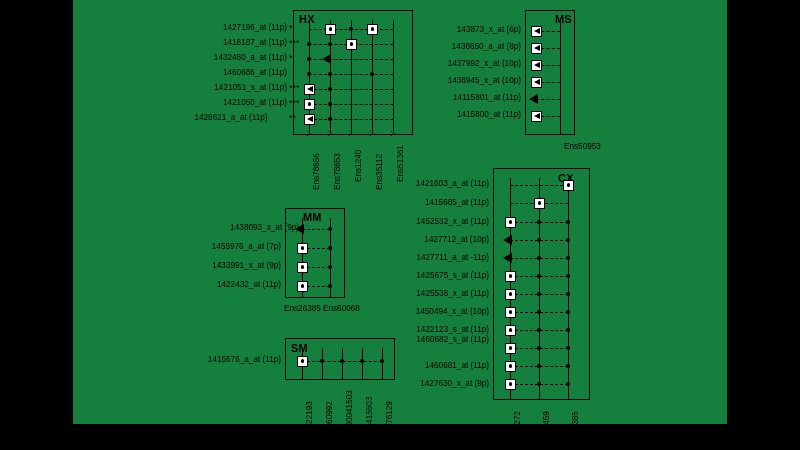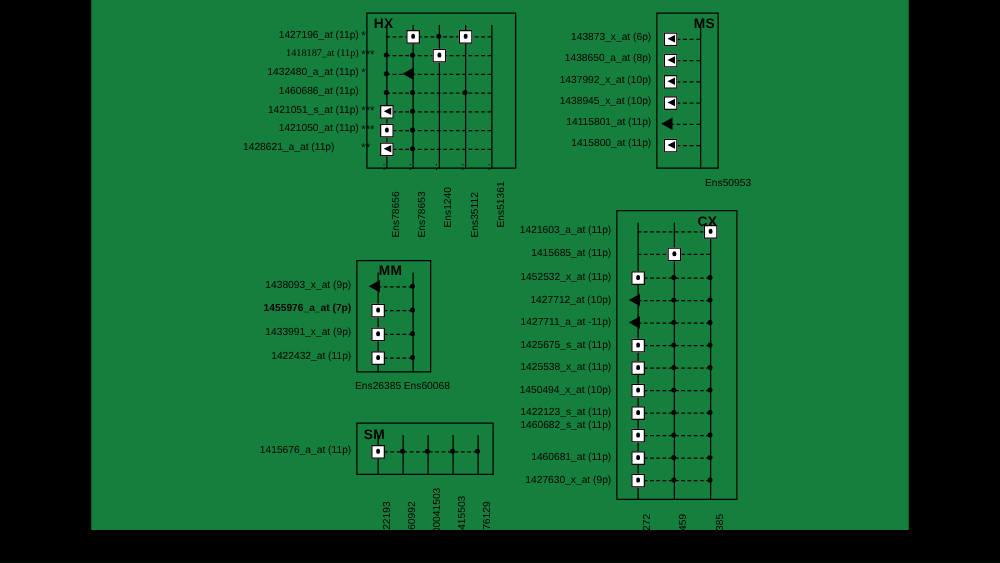--- a/index.html
+++ b/index.html
@@ -125,21 +125,21 @@
 <body>
 
 <div id="stage">
   <div id="canvas">
 
     <div class="blk" style="left:220px;top:10px;width:120px;height:125px;"></div>
     <div class="blk-label" style="left:226px;top:14px;">HX</div>
 
     <div class="rowlabel" style="left:110px;top:24px;width:104px;">1427196_at (11p)</div>
     <div class="star" style="left:216px;top:24px;">*</div>
-    <div class="rowlabel" style="left:110px;top:39px;width:104px;font-family:Liberation Serif, serif;">1418187_at (11p)</div>
+    <div class="rowlabel" style="left:110px;top:39px;width:104px;">1418187_at (11p)</div>
     <div class="star" style="left:216px;top:39px;">***</div>
     <div class="rowlabel" style="left:104px;top:54px;width:110px;">1432480_a_at (11p)</div>
     <div class="star" style="left:216px;top:54px;">*</div>
     <div class="rowlabel" style="left:110px;top:69px;width:104px;">1460686_at (11p)</div>
     <div class="rowlabel" style="left:104px;top:84px;width:110px;">1421051_s_at (11p)</div>
     <div class="star" style="left:216px;top:84px;">***</div>
     <div class="rowlabel" style="left:110px;top:99px;width:104px;">1421050_at (11p)</div>
     <div class="star" style="left:216px;top:99px;">***</div>
     <div class="rowlabel" style="left:102px;top:114px;width:112px;text-align:center;">1428621_a_at (11p)</div>
     <div class="star" style="left:216px;top:114px;">**</div>
@@ -319,22 +319,22 @@
     <div class="node dot" style="left:464px;top:382px;"></div>
     <div class="node dot" style="left:493px;top:382px;"></div>
 
     <div class="collabel" style="left:441px;top:448px;">Ens74272</div>
     <div class="collabel" style="left:470px;top:448px;">Ens20459</div>
     <div class="collabel" style="left:499px;top:448px;">Ens54385</div>
 
     <div class="blk" style="left:212px;top:208px;width:60px;height:90px;"></div>
     <div class="blk-label" style="left:230px;top:212px;">MM</div>
 
-    <div class="rowlabel" style="left:108px;top:224px;width:100px;">1438093_x_at (9p)</div>
-    <div class="rowlabel" style="left:108px;top:243px;width:100px;font-weight:bold;">1455976_a_at (7p)</div>
+    <div class="rowlabel" style="left:126px;top:224px;width:100px;">1438093_x_at (9p)</div>
+    <div class="rowlabel" style="left:108px;top:243px;width:100px;">1455976_a_at (7p)</div>
     <div class="rowlabel" style="left:108px;top:262px;width:100px;">1433991_x_at (9p)</div>
     <div class="rowlabel" style="left:113px;top:281px;width:95px;">1422432_at (11p)</div>
 
     <div class="vline" style="left:229px;top:218px;height:80px;"></div>
     <div class="vline" style="left:257px;top:218px;height:80px;"></div>
 
     <div class="hline" style="left:229px;top:229px;width:28px;"></div>
     <div class="hline" style="left:229px;top:248px;width:28px;"></div>
     <div class="hline" style="left:229px;top:267px;width:28px;"></div>
     <div class="hline" style="left:229px;top:286px;width:28px;"></div>

